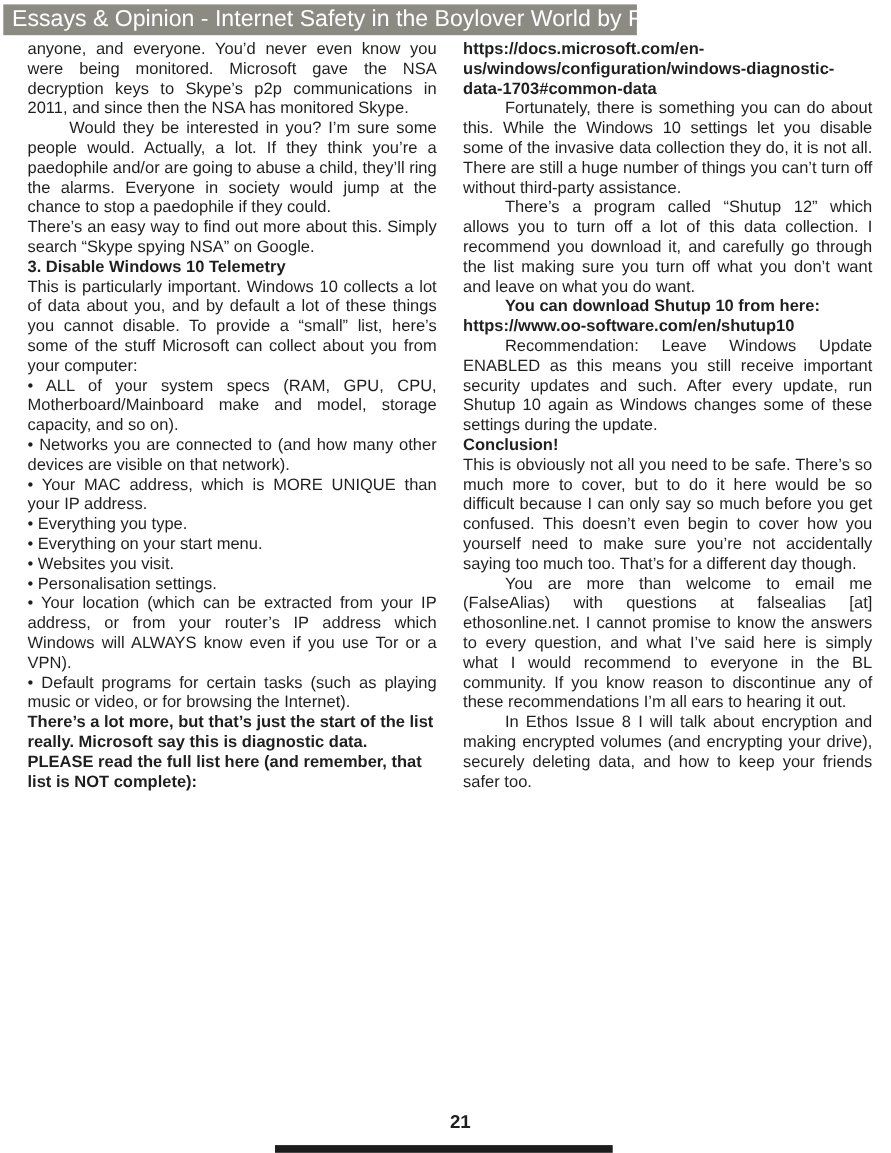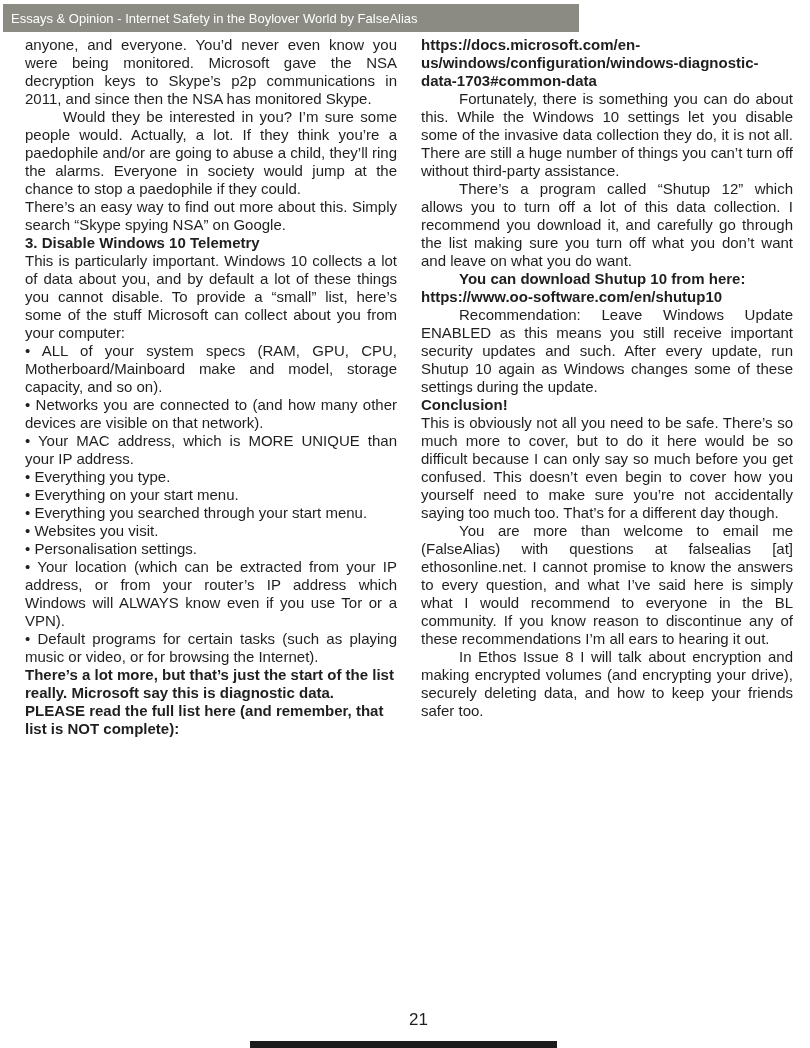--- a/index.html
+++ b/index.html
@@ -17,21 +17,21 @@
     top: 4px;
     left: 3px;
     width: 576px;
     height: 28px;
     background: #8b8b84;
     display: flex;
     align-items: center;
   }
   .header-bar span {
     color: #ffffff;
-    font-size: 13px;
+    font-size: 21px;
     padding-left: 8px;
     white-space: nowrap;
   }
   .content {
     position: absolute;
     top: 36px;
     left: 25px;
     width: 768px;
     display: flex;
     gap: 24px;
@@ -48,21 +48,21 @@
   .heading { font-weight: bold; }
   .gap     { margin-top: 20px; }
   .footer {
     position: absolute;
     top: 1010px;
     left: 0;
     width: 810px;
     text-align: center;
   }
   .pagenum {
-    font-weight: normal;
+    font-weight: bold;
     font-size: 17px;
     margin-left: 27px;
   }
   .bottom-bar {
     position: absolute;
     bottom: 0;
     left: 250px;
     width: 307px;
     height: 7px;
     background: #1c1c1c;
@@ -81,21 +81,20 @@
         <p class="block justify">anyone, and everyone. You’d never even know you were being monitored. Microsoft gave the NSA decryption keys to Skype’s p2p communications in 2011, and since then the NSA has monitored Skype.</p>
         <p class="block justify indent">Would they be interested in you? I’m sure some people would. Actually, a lot. If they think you’re a paedophile and/or are going to abuse a child, they’ll ring the alarms. Everyone in society would jump at the chance to stop a paedophile if they could.</p>
         <p class="block justify">There’s an easy way to find out more about this. Simply search “Skype spying NSA” on Google.</p>
         <p class="block heading gap">3. Disable Windows 10 Telemetry</p>
         <p class="block justify">This is particularly important. Windows 10 collects a lot of data about you, and by default a lot of these things you cannot disable. To provide a “small” list, here’s some of the stuff Microsoft can collect about you from your computer:</p>
         <p class="block justify">• ALL of your system specs (RAM, GPU, CPU, Motherboard/Mainboard make and model, storage capacity, and so on).</p>
         <p class="block justify">• Networks you are connected to (and how many other devices are visible on that network).</p>
         <p class="block justify">• Your MAC address, which is MORE UNIQUE than your IP address.</p>
         <p class="block justify">• Everything you type.</p>
         <p class="block justify">• Everything on your start menu.</p>
-        <p class="block justify">• Everything you searched through your start menu.</p>
         <p class="block justify">• Websites you visit.</p>
         <p class="block justify">• Personalisation settings.</p>
         <p class="block justify">• Your location (which can be extracted from your IP address, or from your router’s IP address which Windows will ALWAYS know even if you use Tor or a VPN).</p>
         <p class="block justify">• Default programs for certain tasks (such as playing music or video, or for browsing the Internet).</p>
         <p class="block bold">There’s a lot more, but that’s just the start of the list really. Microsoft say this is diagnostic data. PLEASE read the full list here (and remember, that list is NOT complete):</p>
       </div>
     <div class="col">
         <p class="block bold">https://docs.microsoft.com/en-us/windows/configuration/windows-diagnostic-data-1703#common-data</p>
         <p class="block justify indent">Fortunately, there is something you can do about this. While the Windows 10 settings let you disable some of the invasive data collection they do, it is not all. There are still a huge number of things you can’t turn off without third-party assistance.</p>
         <p class="block justify indent">There’s a program called “Shutup 12” which allows you to turn off a lot of this data collection. I recommend you download it, and carefully go through the list making sure you turn off what you don’t want and leave on what you do want.</p>

